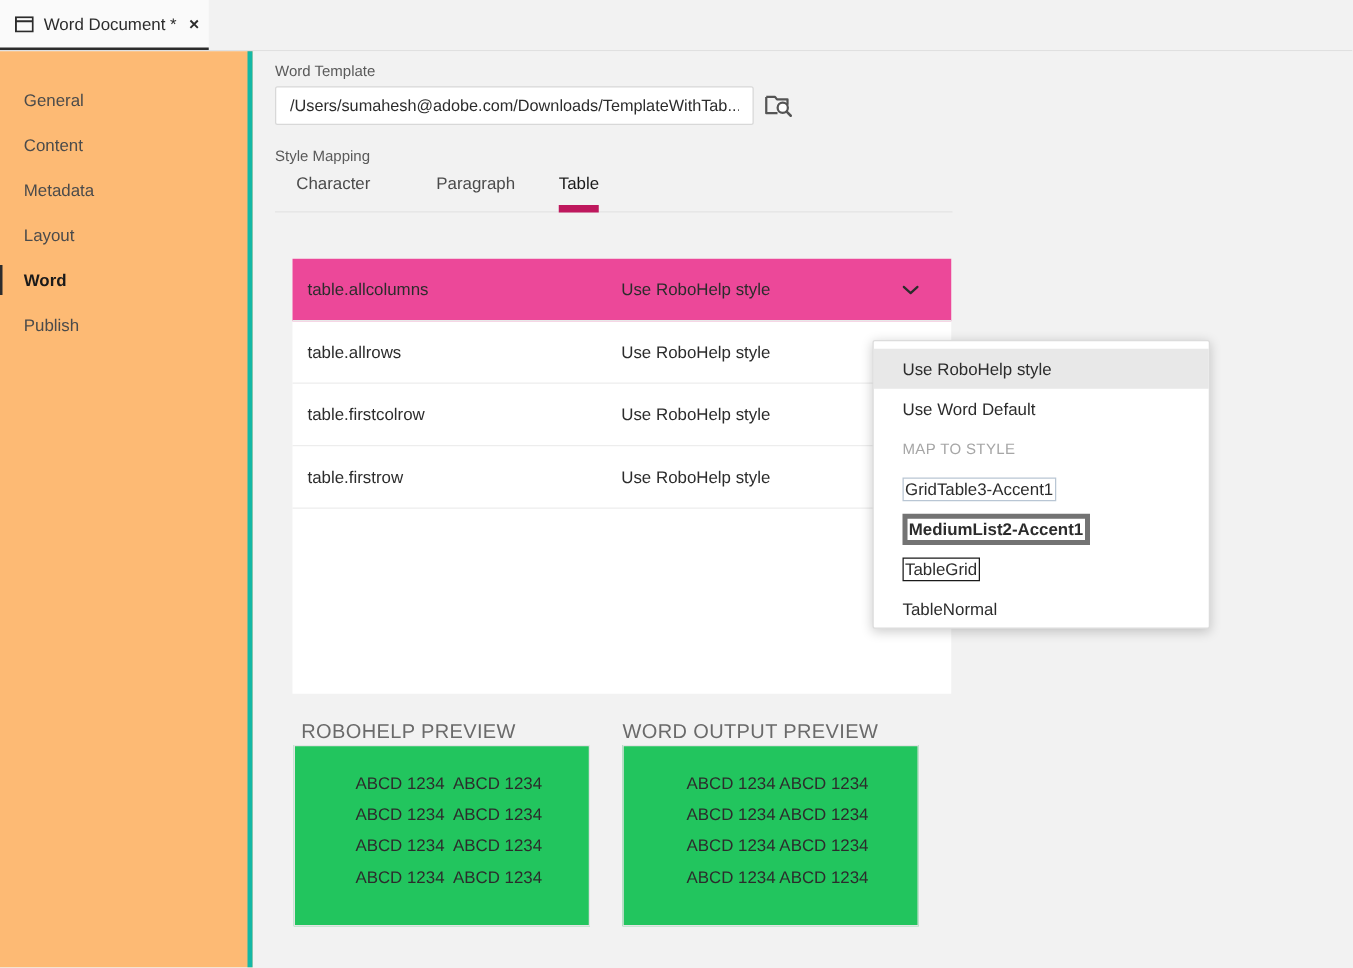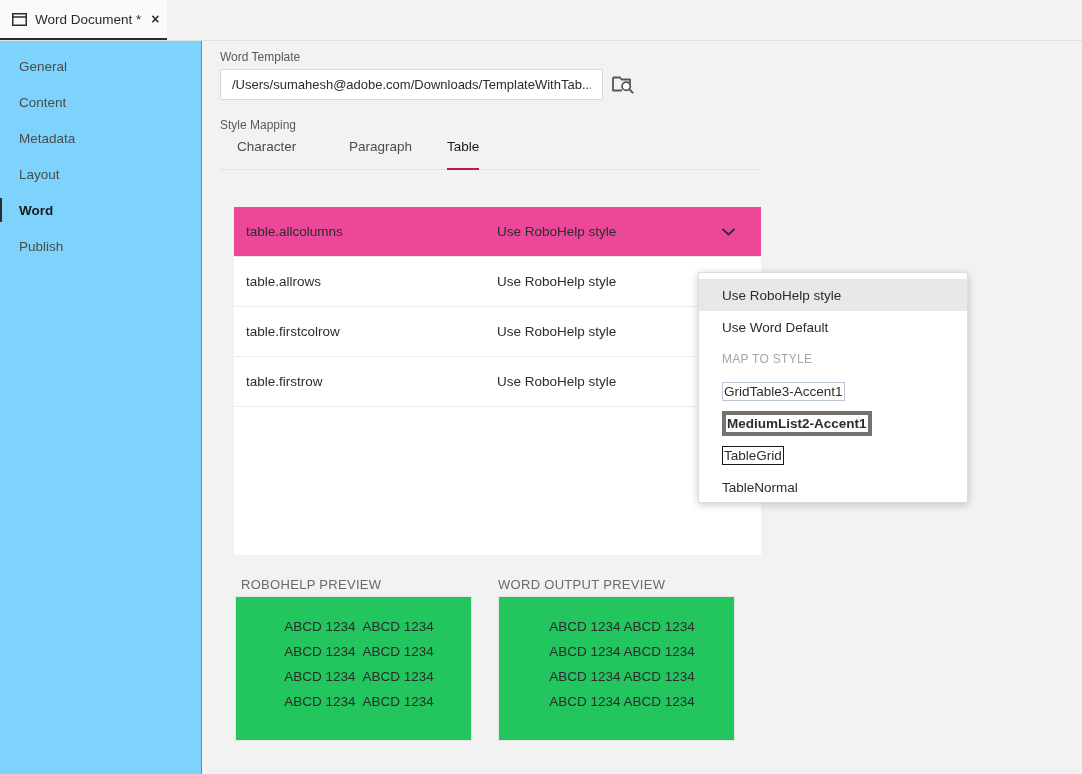--- a/index.html
+++ b/index.html
@@ -26,22 +26,22 @@
   .doc-tab-icon { width: 15px; height: 13px; flex: 0 0 auto; display:block; }
   .doc-tab-label { font-size: 13.5px; color: #2c2c2c; white-space: nowrap; }
   .doc-tab-close {
     font-size: 14px; color: #2c2c2c; line-height: 1; margin-left: 2px;
     cursor: pointer; font-weight: 600;
   }
 
   
   .sidebar {
     position: absolute; left: 0; top: 41px; width: 202px; height: 733px;
-    background: #7dd3fc; border-right: 1px solid #14b8a6;
-    padding-top: 7px;
+    background: #fdba74; border-right: 4px solid #14b8a6;
+    padding-top: 21px;
   }
   .side-item {
     position: relative; height: 36px; display: flex; align-items: center;
     padding-left: 19px; font-size: 13.5px; color: #4b4b4b; cursor: pointer;
   }
   .side-item.active { color: #1a1a1a; font-weight: 700; }
   .side-item.active::before {
     content: ""; position: absolute; left: 0; top: 6px;
     width: 2px; height: 24px; background: #2c2c2c;
   }
@@ -71,21 +71,21 @@
 
   
   .style-tabs {
     position: absolute; left: 17px; top: 98px; width: 542px; height: 31px;
     border-bottom: 1px solid #e4e4e4;
   }
   .style-tab {
     position: absolute; top: 0; height: 31px; font-size: 13.5px;
     color: #4b4b4b; cursor: pointer; padding-bottom: 8px;
   }
-  .style-tab.active { color: #1a1a1a; border-bottom: 2px solid #be185d; }
+  .style-tab.active { color: #1a1a1a; border-bottom: 6px solid #be185d; }
   #stab0 { left: 17px; }
   #stab1 { left: 129px; }
   #stab2 { left: 227px; }
 
   
   .tbl-head {
     position: absolute; left: 28px; top: 144px; width: 535px; height: 20px;
   }
   .tbl-head span {
     position: absolute; top: 0; font-size: 11.5px; color: #6a6a6a;
@@ -131,21 +131,21 @@
   }
   .dd-item .boxed {
     display: inline-block; padding: 0 1px; line-height: 17px;
   }
   .boxed.b-light { border: 1px solid #b9c6d4; }
   .boxed.b-mid   { border: 4px solid #737373; font-weight: bold; }
   .boxed.b-dark  { border: 1.5px solid #1a1a1a; }
 
   
   .prev-label {
-    position: absolute; font-size: 13px; color: #6a6a6a; letter-spacing: 0.3px;
+    position: absolute; font-size: 16px; color: #6a6a6a; letter-spacing: 0.3px;
   }
   #pl0 { left: 38px; top: 536px; }
   #pl1 { left: 295px; top: 536px; }
   .prev-box {
     position: absolute; top: 555px; width: 237px; height: 145px;
     background: #22c55e; border: 1px solid #e4e4e4;
     padding: 17px 0 0 11px;
     text-align: center;
   }
   #pb0 { left: 32px; }

